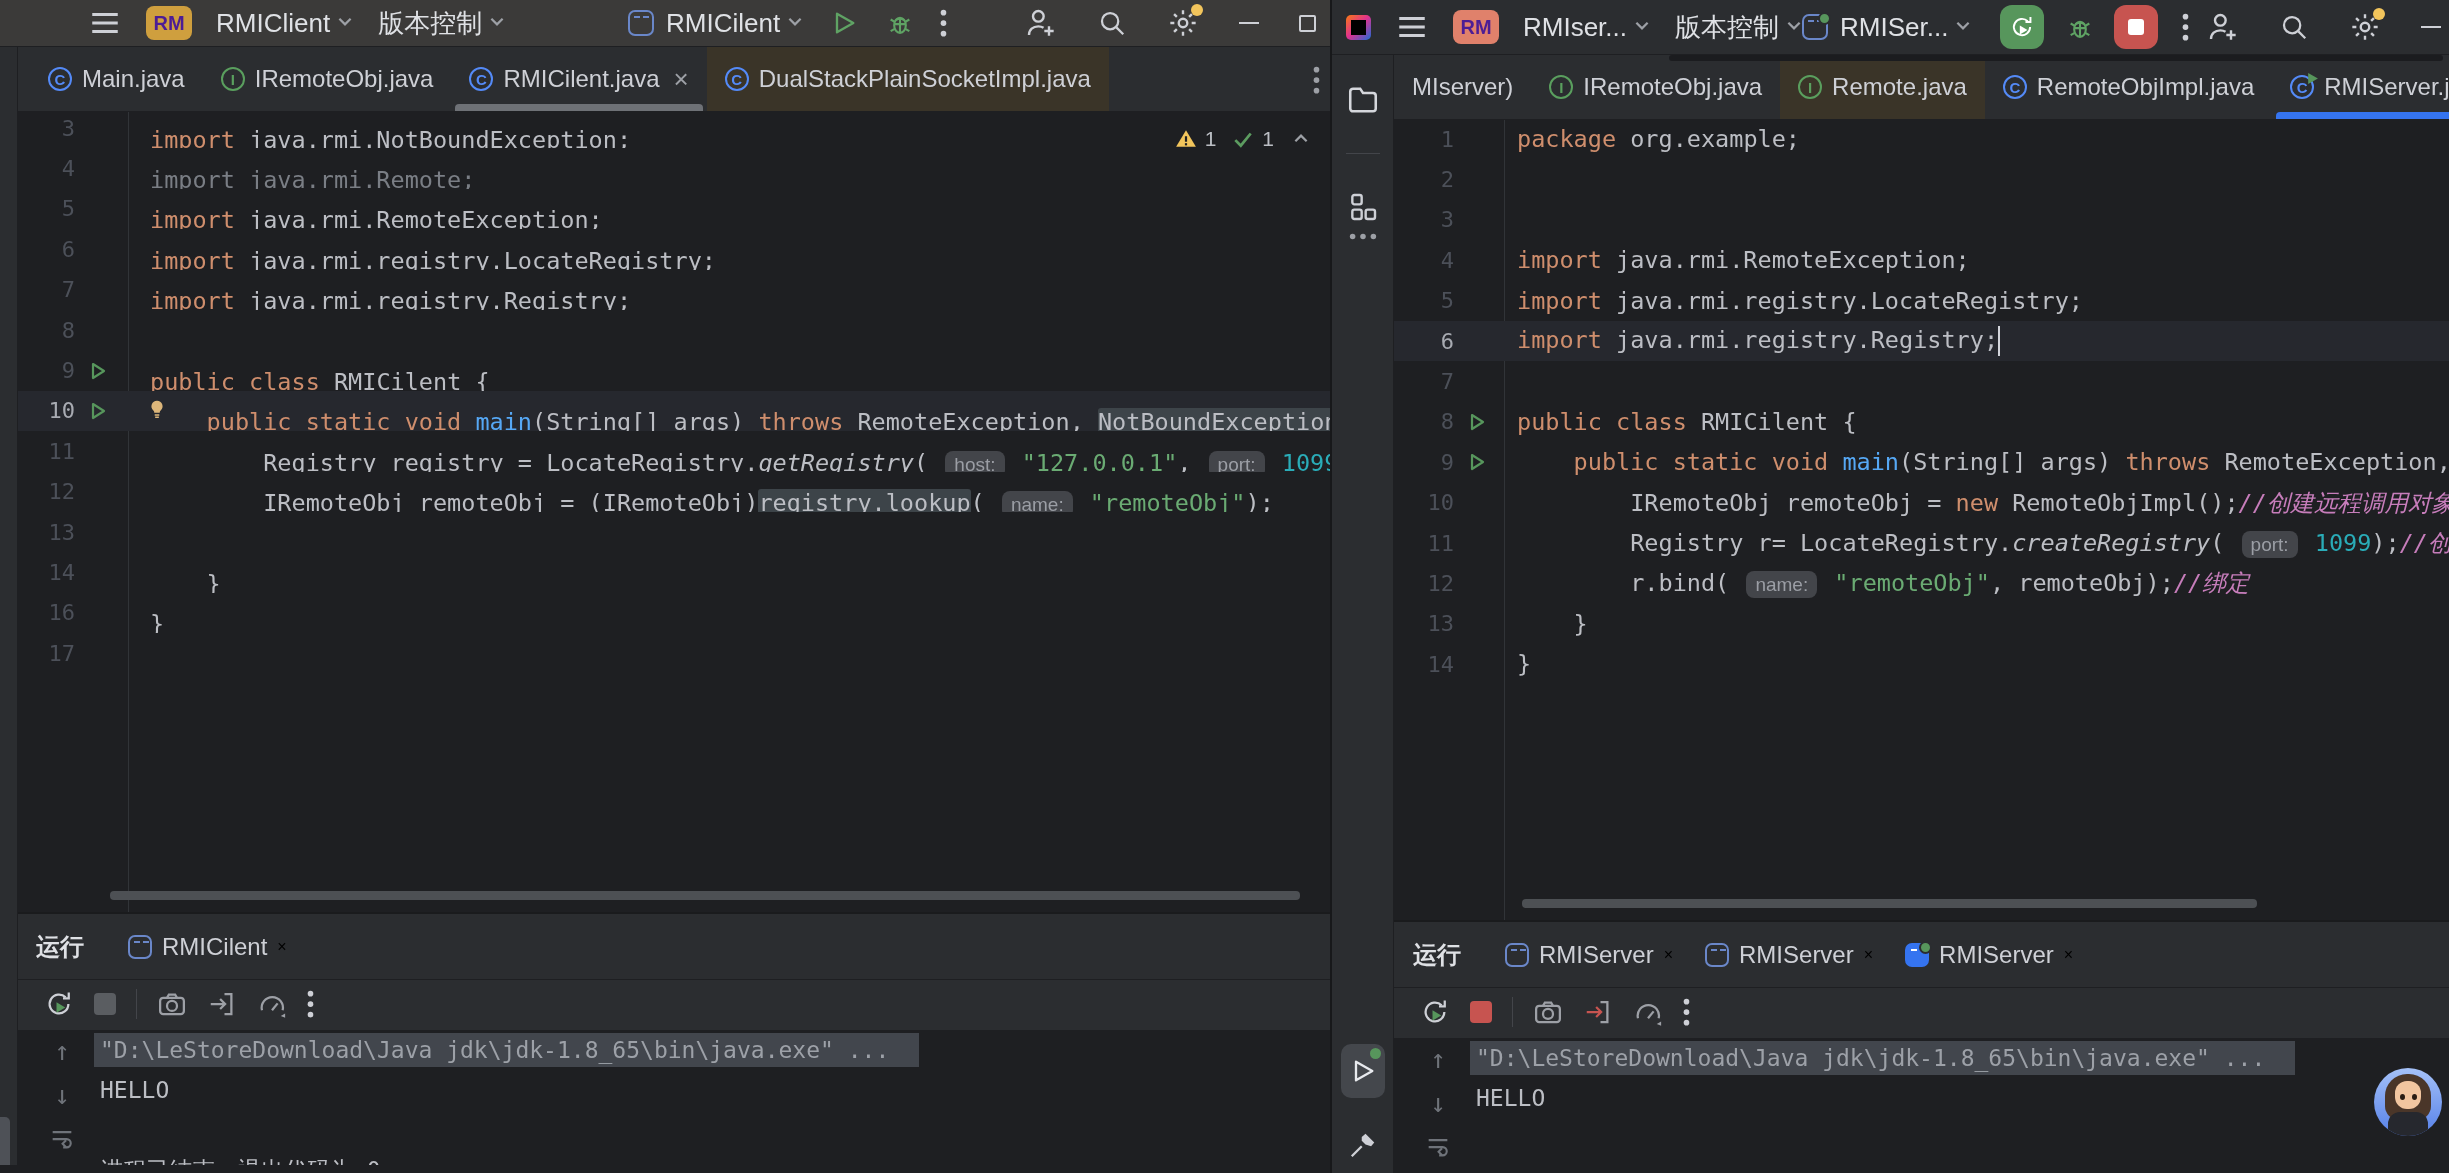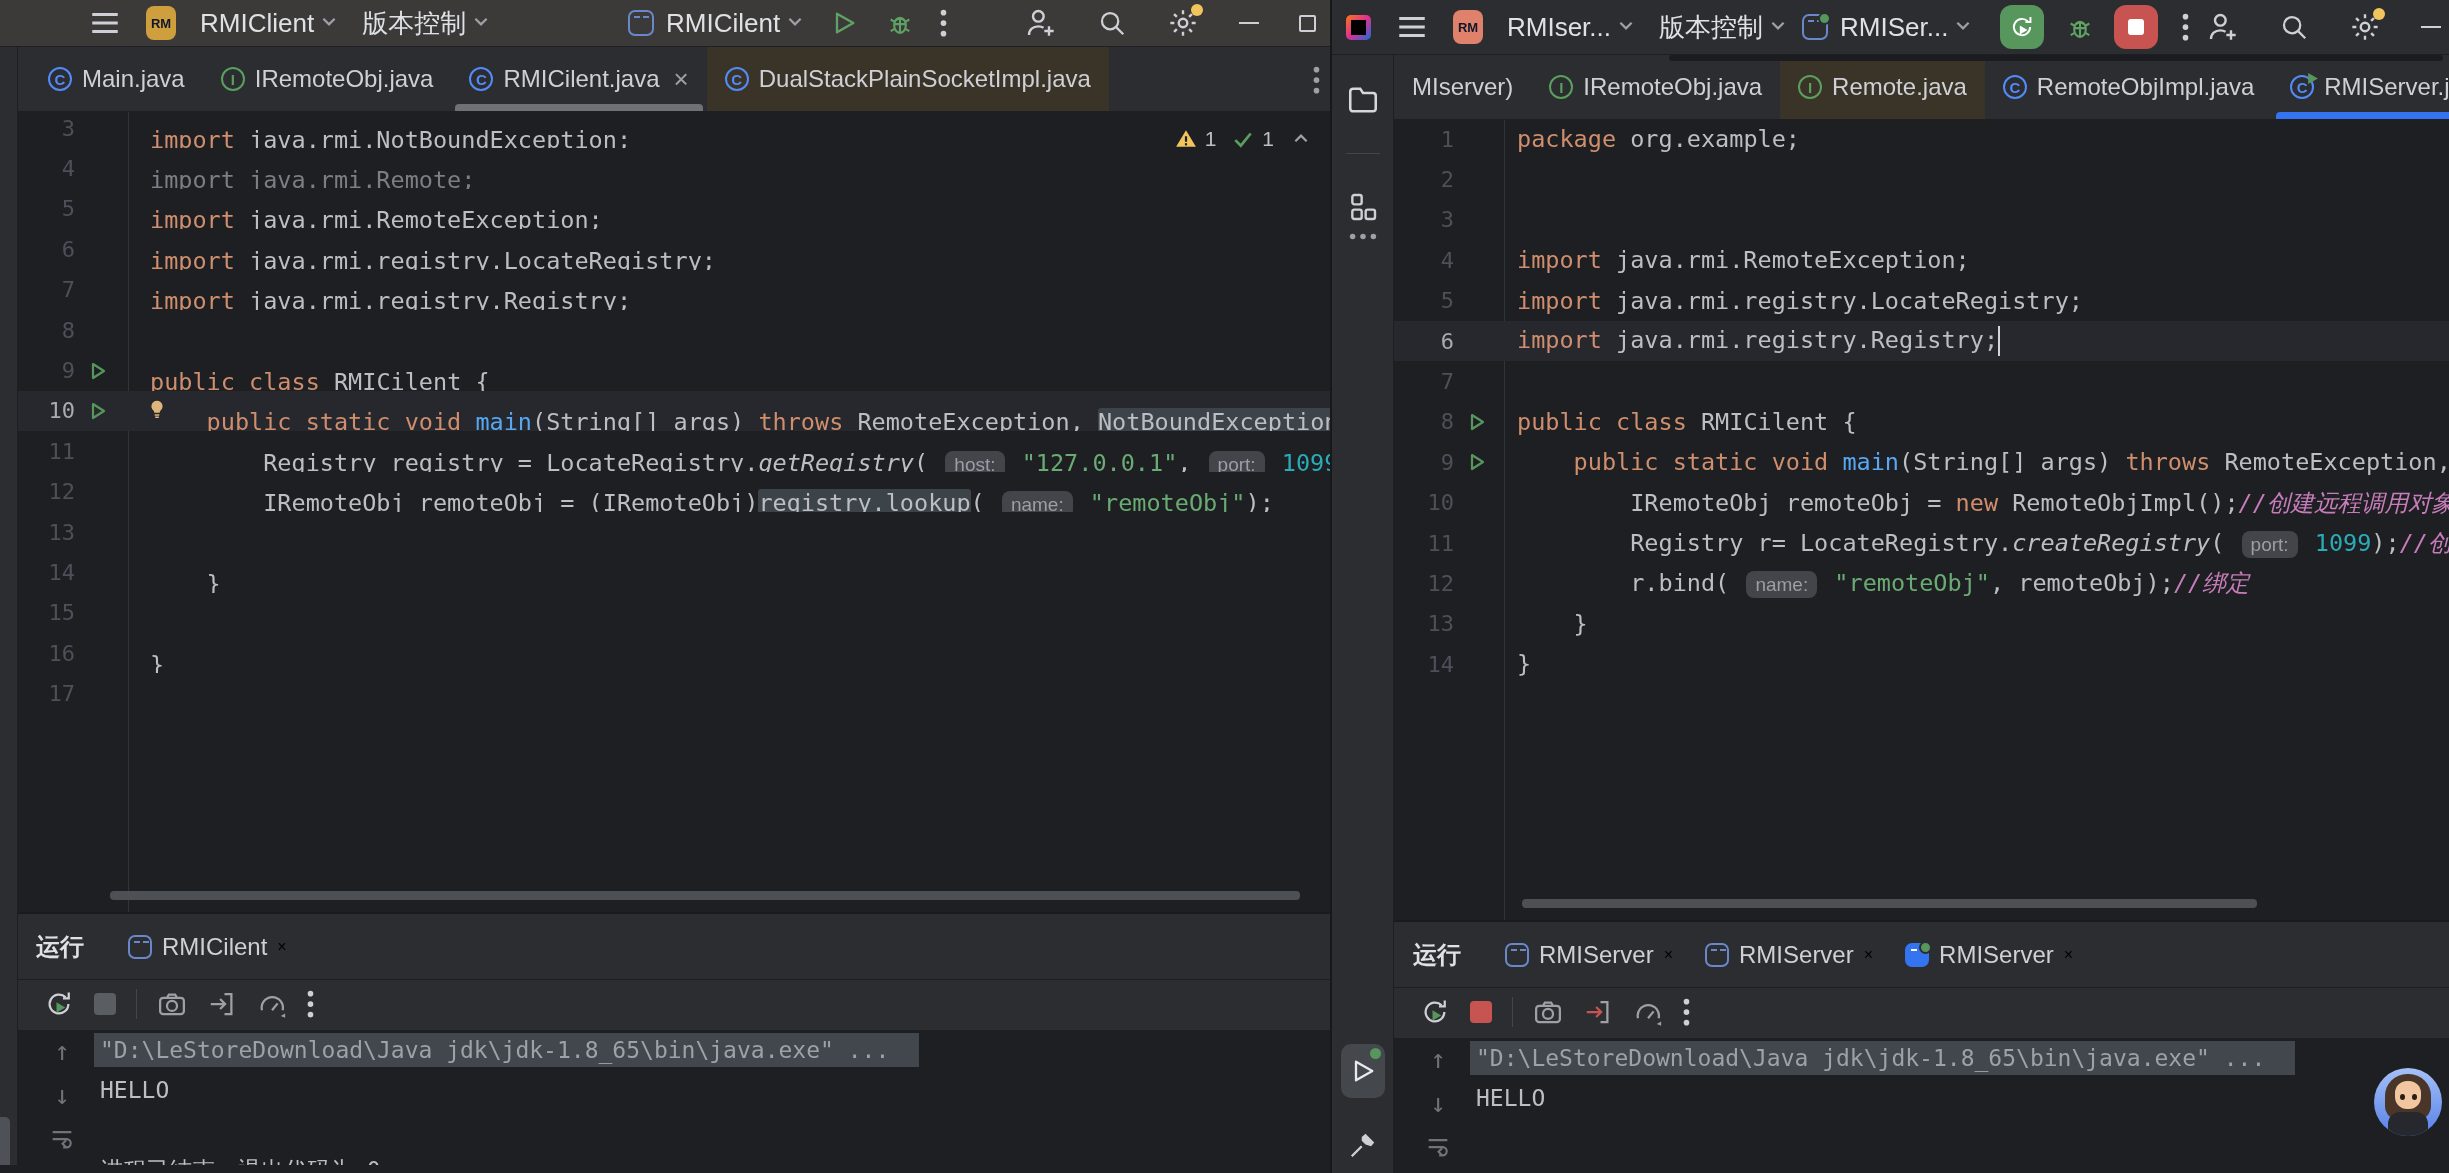--- a/index.html
+++ b/index.html
@@ -18,22 +18,22 @@
   #win-left  .titlebar { height:47px; background:#3b3a39; padding-left:88px; }
   #win-right .titlebar { height:55px; background:#2b2d30; padding-left:14px; }
   .tgroup { display:flex; align-items:center; }
   .tb-center { position:absolute; top:0; bottom:0; display:flex; align-items:center; }
   #win-left  .tb-center { left:628px; }
   #win-right .tb-center { left:470px; }
   .tb-right { position:absolute; top:0; bottom:0; display:flex; align-items:center; gap:40px; }
   #win-left  .tb-right { right:14px; }
   #win-right .tb-right { right:8px; }
   .tb-text { color:#dfe1e5; font-size:26px; white-space:nowrap; }
-  .badge { width:30px; height:34px; border-radius:8px; display:flex; align-items:center; justify-content:center;
-           font-weight:bold; font-size:13px; color:#0f172a; }
+  .badge { width:46px; height:34px; border-radius:8px; display:flex; align-items:center; justify-content:center;
+           font-weight:bold; font-size:20px; color:#4c1d95; }
   .badge.gold { background:#cf9f3e; }
   .badge.coral{ background:#e0816b; }
   .chev { margin-left:6px; }
   .iconbtn { display:flex; align-items:center; justify-content:center; position:relative; cursor:default; }
   .dotbadge { position:absolute; top:-3px; right:-4px; width:12px; height:12px; border-radius:50%; background:#f2c55c; }
   .greendot { position:absolute; top:-4px; right:-5px; width:13px; height:13px; border-radius:50%; background:#57965c; border:2px solid #2b2d30; }
   .sqbtn { width:44px; height:44px; border-radius:12px; display:flex; align-items:center; justify-content:center; }
   .sqbtn.green { background:#57965c; }
   .sqbtn.red   { background:#c75450; }
   .stop-white { width:16px; height:16px; border-radius:3px; background:#fff; }
@@ -261,21 +261,20 @@
         <div class="crow cur"><span class="ln lncur">10</span><span class="gut"><svg viewBox="0 0 20 20" width="20" height="22">
               <path d="M5 3 L16 10 L5 17 Z" fill="none" stroke="#57965c" stroke-width="2.2" stroke-linejoin="round"></path>
             </svg></span><span class="bulb"><svg viewBox="0 0 24 24" width="22">
               <path d="M12 3a6 6 0 0 1 4 10.5c-.8.7-1 1.5-1 2.5h-6c0-1-.2-1.8-1-2.5A6 6 0 0 1 12 3Z" fill="#dcb67a"></path>
               <path d="M9.5 18.5h5M10 21h4" stroke="#dcb67a" stroke-width="1.6" fill="none"></path>
             </svg></span><span class="ctext"><span class="pl">    </span><span class="kw">public static void </span><span class="fn">main</span><span class="pl">(String[] args) </span><span class="kw">throws</span><span class="pl"> RemoteException, </span><span class="hl">NotBoundException</span></span></div>
         <div class="crow"><span class="ln">11</span><span class="gut"></span><span class="ctext"><span class="pl">        Registry registry = LocateRegistry.</span><span class="it">getRegistry</span><span class="pl">( </span><span class="hintbox">host:</span><span class="str"> "127.0.0.1"</span><span class="pl">, </span><span class="hintbox">port:</span><span class="num"> 1099</span></span></div>
         <div class="crow"><span class="ln">12</span><span class="gut"></span><span class="ctext"><span class="pl">        IRemoteObj remoteObj = (IRemoteObj)</span><span class="hl">registry.lookup</span><span class="pl">( </span><span class="hintbox">name:</span><span class="str"> "remoteObj"</span><span class="pl">);</span></span></div>
         <div class="crow"><span class="ln">13</span><span class="gut"></span></div>
         <div class="crow"><span class="ln">14</span><span class="gut"></span><span class="ctext"><span class="pl">    }</span></span></div>
-        <div class="crow"><span class="ln">15</span><span class="gut"></span><span class="ctext"></span></div>
         <div class="crow"><span class="ln">16</span><span class="gut"></span><span class="ctext"><span class="pl">}</span></span></div>
         <div class="crow"><span class="ln">17</span><span class="gut"></span><span class="ctext"></span></div>
       </div>
     <div class="inspect">
       <svg viewBox="0 0 20 20" width="22">
           <path d="M10 2 L19 17 H1 Z" fill="#f2c55c"></path>
           <rect x="9" y="7.5" width="2" height="5" fill="#1e1f22"></rect>
           <rect x="9" y="13.8" width="2" height="2" fill="#1e1f22"></rect>
         </svg>
       <span>1</span>

